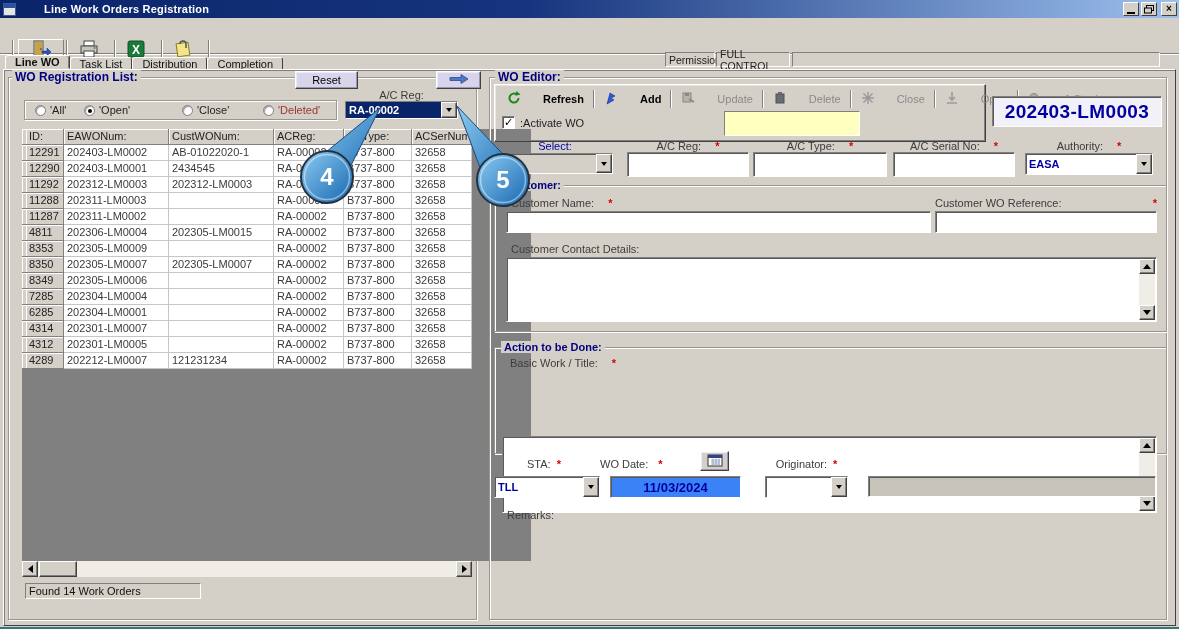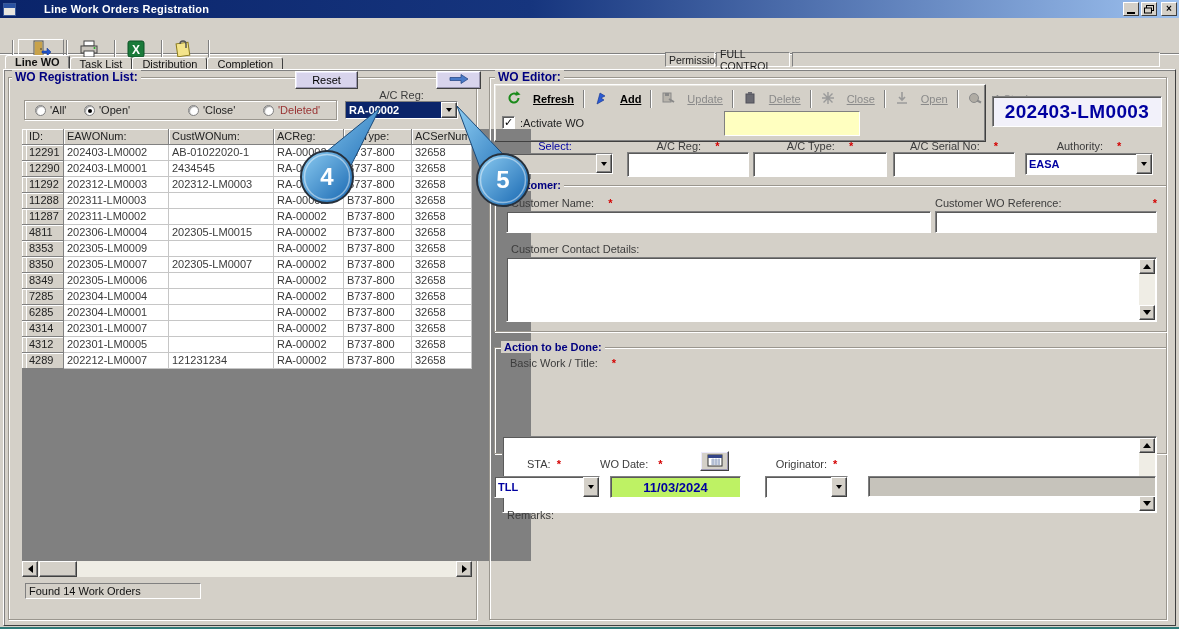--- a/index.html
+++ b/index.html
@@ -88,33 +88,33 @@
     display:flex; align-items:center; justify-content:center; flex:0 0 16px; }
   .combo-btn .tri.down { border-left-width:3.5px; border-right-width:3.5px; border-top-width:4.5px; }
   .field { background:#fff; }
   .flabel { position:absolute; font-size:11px; color:#3c3c3c; white-space:nowrap; }
   .flabel.center { text-align:center; }
   .req { color:#d40000; font-weight:bold; margin-left:14px; }
   .textarea { background:#fff; position:relative; }
 
   
   #editor-toolbar { display:flex; align-items:center; height:22px; }
-  .tb2-btn { display:flex; align-items:center; gap:12px; padding:0 7px; height:20px; font-size:11px; white-space:nowrap;text-decoration:underline; }
+  .tb2-btn { display:flex; align-items:center; gap:22px; padding:0 7px; height:20px; font-size:11px; white-space:nowrap; }
   .tb2-btn.on { font-weight:bold; color:#000; }
   .tb2-btn.off { color:#8a8a8a; }
   .tb2-sep { width:2px; height:18px; border-left:1px solid #808080; border-right:1px solid #fff; margin:0 2px; }
 
   .checkbox { width:13px; height:13px; background:#fff; border:1px solid; border-color:#808080 #fff #fff #808080; box-shadow:inset 1px 1px 0 #5a5a5a;
     display:flex; align-items:center; justify-content:center; font-size:11px; font-weight:bold; color:#000; line-height:1; }
 
   .wo-num-box { background:#f2f1fa; border:1px solid; border-color:#808080 #fff #fff #808080; box-shadow:inset 1px 1px 0 #5a5a5a;
     display:flex; align-items:center; justify-content:center; font-size:19px; font-weight:bold; color:#0000a0; letter-spacing:.4px; }
 
   .gray-field { background:#c6c3bb; }
-  .date-field { background:#bef264; display:flex; align-items:center; justify-content:center; font-size:13px; font-weight:bold; color:#0000a0; }
+  .date-field { background:#3b82f6; display:flex; align-items:center; justify-content:center; font-size:13px; font-weight:bold; color:#0000a0; }
 
   .co-num { fill:#ffffff; font-family:"Liberation Sans","DejaVu Sans",sans-serif; font-size:24px; font-weight:bold; text-anchor:middle; }
 </style>
 </head>
 <body>
 
 <div id="window">
 
   <div class="abs titlebar">
     <span class="appicon"></span>
@@ -217,21 +217,21 @@
 
   <div class="abs etched radio-box" style="left:24px;top:100px;width:313px;height:20px" id="filter-radios">
       <span class="radio-item" style="position: absolute; left: 10px;">
         <span class="radio-circ"></span>
         <span>'All'</span>
       </span>
       <span class="radio-item" style="position: absolute; left: 59px;">
         <span class="radio-circ sel"></span>
         <span>'Open'</span>
       </span>
-      <span class="radio-item" style="position: absolute; left: 163px; justify-content: center;">
+      <span class="radio-item" style="position: absolute; left: 157px; justify-content: center;">
         <span class="radio-circ"></span>
         <span>'Close'</span>
       </span>
       <span class="radio-item" style="position: absolute; left: 238px;">
         <span class="radio-circ"></span>
         <span class="lbl-deleted">'Deleted'</span>
       </span>
     </div>
 
   <div class="abs" id="wo-grid" style="left:22px;top:129px;width:509px;height:432px">

